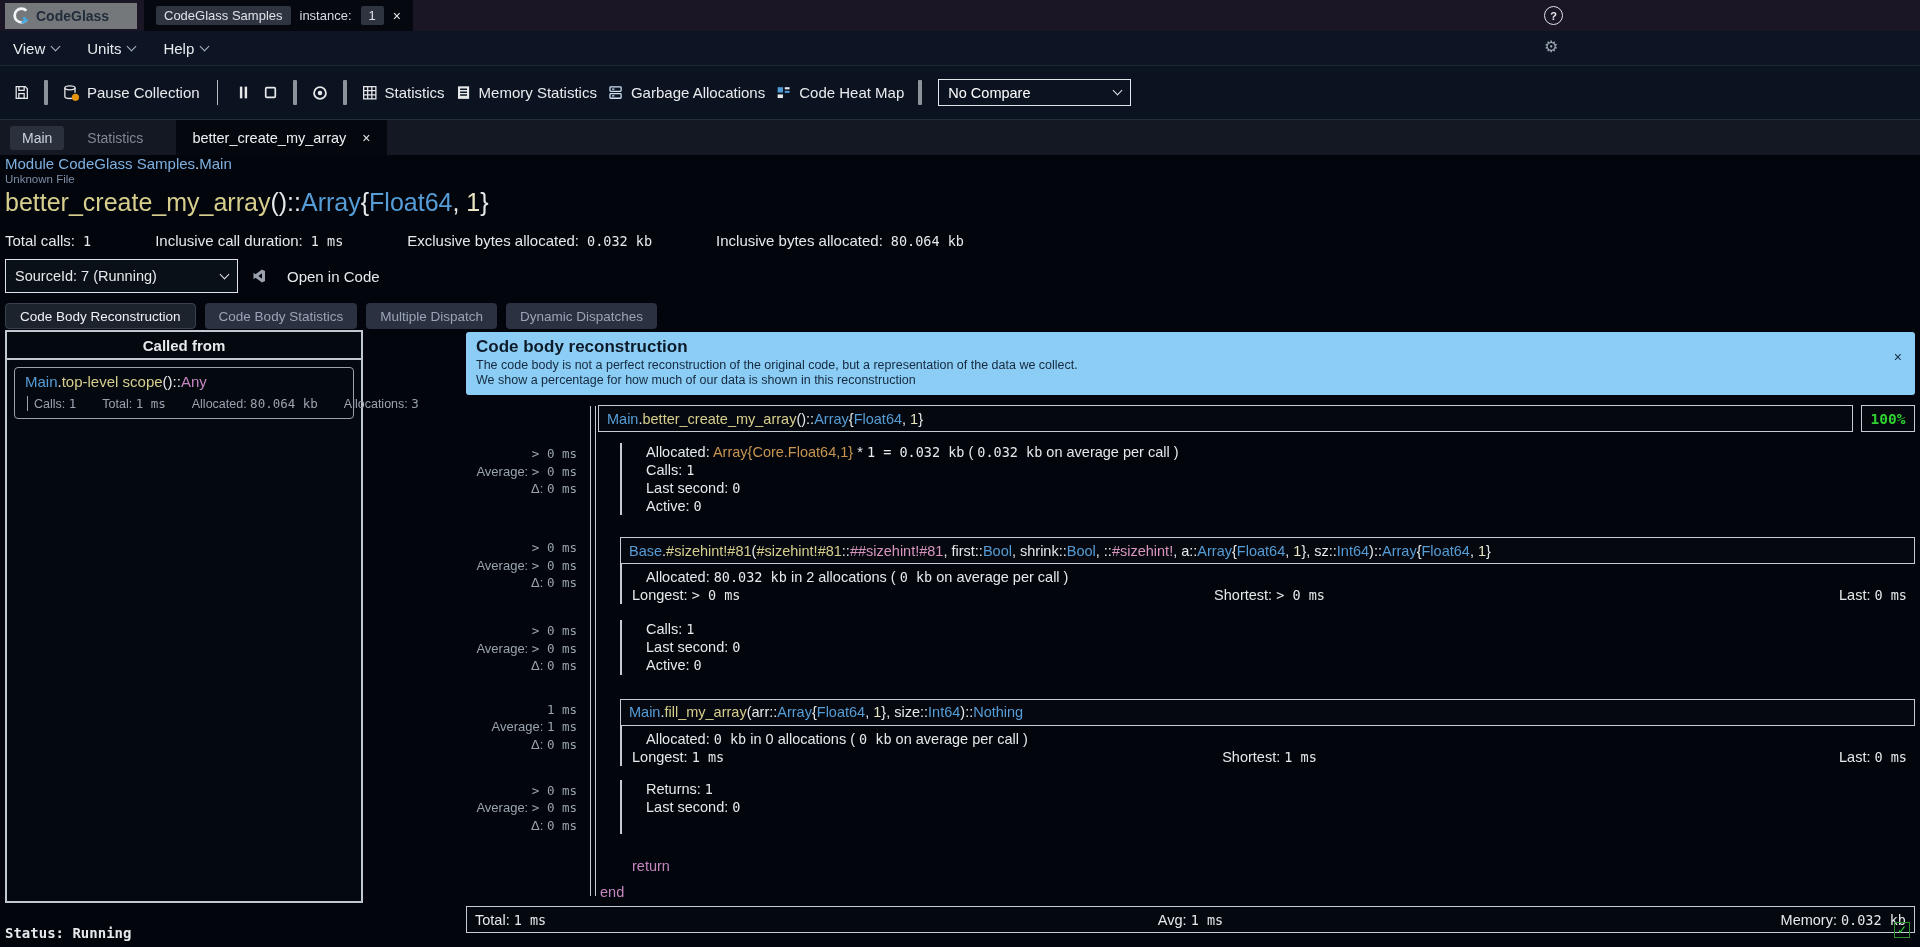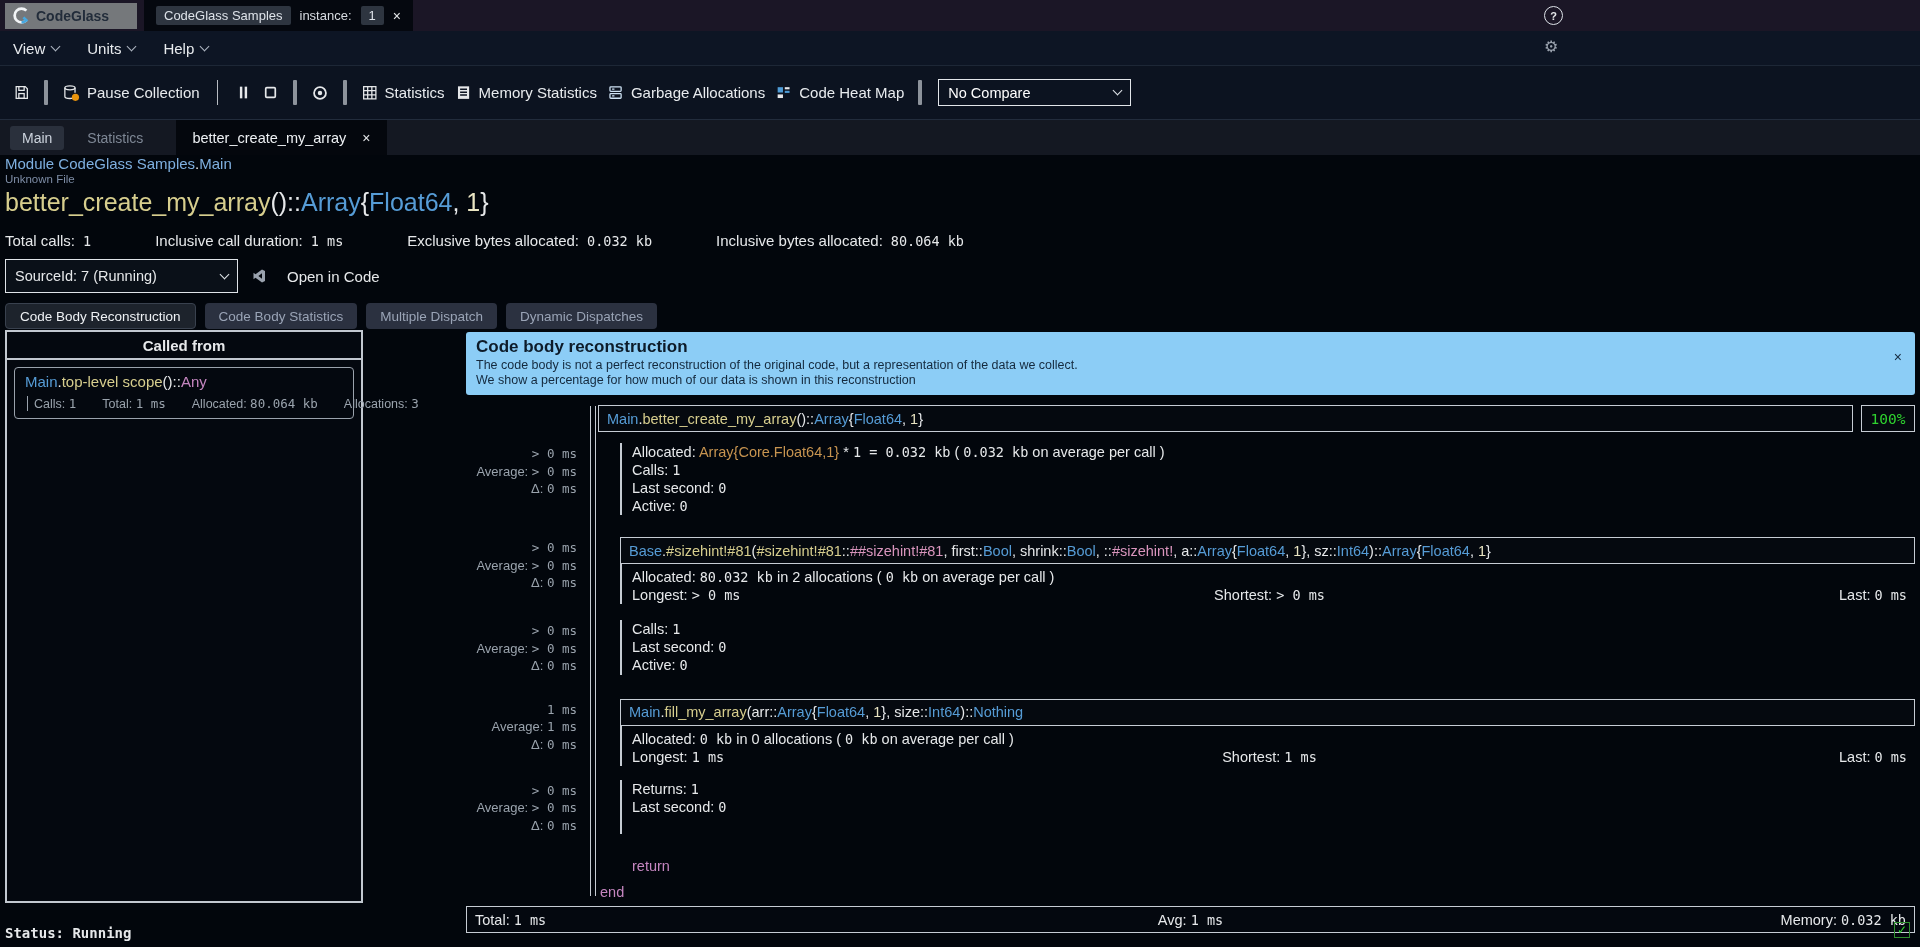--- a/index.html
+++ b/index.html
@@ -63,23 +63,23 @@
   .banner{position:relative;background:#8ccdf6;border-radius:3px;padding:5px 10px 8px;color:#10243a}
   .banner-title{font-size:17px;font-weight:bold;color:#0d1b29}
   .banner-line{font-size:12.5px;color:#14293d;margin-top:1px}
   .banner-close{position:absolute;right:13px;top:17px;font-size:14px;color:#14293d}
   .coderows{position:relative;margin-top:10px;font-size:14.5px}
   .scopeline{position:absolute;left:124px;top:1px;bottom:5px;width:6px;border-left:1.5px solid #c6ccd4;border-right:1.5px solid #c6ccd4}
   .crow{display:flex}
   .gut{width:124px;flex:none;text-align:right;padding-right:13px;font-size:13px;color:#9aa3ad;line-height:17.5px;padding-top:2px}
   .hcontent{flex:1;margin-left:8px;display:flex;gap:8px}
   .fnbox{border:1.5px solid #c6ccd4;height:27px;display:flex;align-items:center;padding:0 8px;flex:1;background:#05090f}
-  .pctbox{border:1.5px solid #c6ccd4;height:27px;width:54px;flex:none;display:flex;align-items:center;justify-content:center;color:#2fd32f;font-family:"DejaVu Sans Mono",monospace;font-size:14.5px;font-weight:normal;background:#05090f}
+  .pctbox{border:1.5px solid #c6ccd4;height:27px;width:54px;flex:none;display:flex;align-items:center;justify-content:center;color:#2fd32f;font-family:"DejaVu Sans Mono",monospace;font-size:14.5px;font-weight:bold;background:#05090f}
   .blk{flex:1;margin-left:30px;border-left:2px solid #c6ccd4}
-  .line{line-height:18px;padding-left:10px}
+  .line{line-height:18px;padding-left:24px}
   .fnbox2{border:1.5px solid #c6ccd4;height:27px;display:flex;align-items:center;padding:0 8px;margin-left:-2px;margin-bottom:4px;background:#05090f}
   .lsl{display:flex;line-height:18px;padding-left:10px}
   .lsl .cell{flex:1}
   .lsl .mid{text-align:center}
   .lsl .rgt{text-align:right;padding-right:8px}
   .mb-h{margin-bottom:11px}.mb-b1{margin-bottom:22px}.mb-b2{margin-bottom:16px}
   .mb-b3{margin-bottom:24px}.mb-b4{margin-bottom:14px}
   .returnrow{margin:23px 0 0 166px;line-height:18px}
   .endrow{margin:8px 0 0 134px;line-height:18px}
   .cfooter{margin-top:5px;border:1.5px solid #c6ccd4;height:27px;display:flex;align-items:center;font-size:14.5px;padding:0 8px;background:#04080f}

